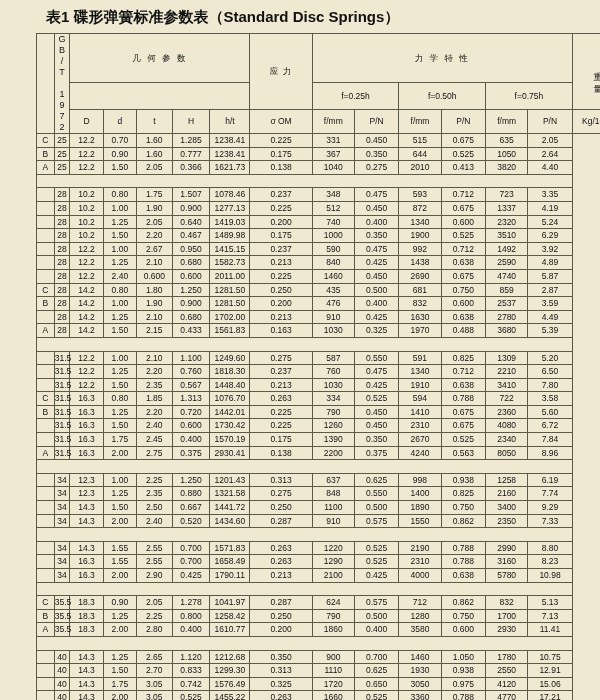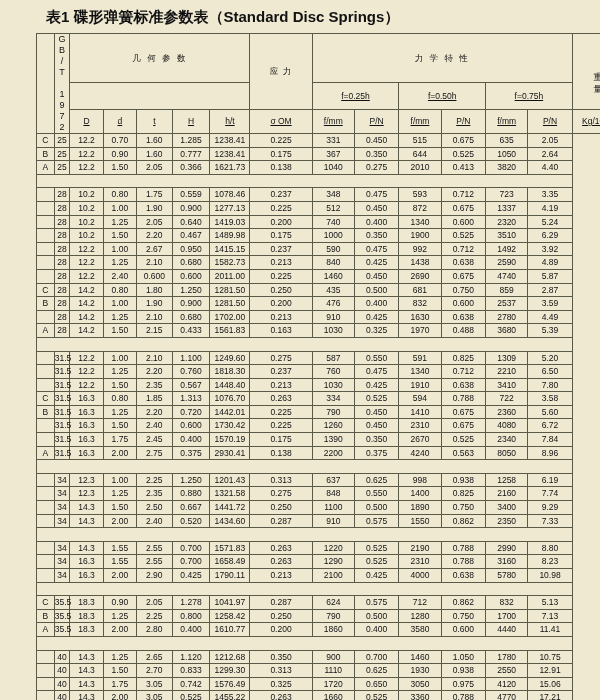--- a/index.html
+++ b/index.html
@@ -26,21 +26,21 @@
   table.main td, table.main th{
     border:1px solid #5a5a48;
     font-size:8.5px;
     padding:0;
     text-align:center;
     height:12.6px;
     line-height:12.6px;
     font-weight:normal;
     color:#111;
   }
-  .hdr{ font-weight:bold;text-decoration:underline; }
+  .hdr{ font-weight:bold; }
   .hdr-big{ font-size:12px; font-weight:bold; letter-spacing:2px;}
   .hdr-mid{ font-size:11px; font-weight:bold; letter-spacing:1px;}
   .vert{
     writing-mode:vertical-rl;
     text-orientation:upright;
     font-size:9px;
     letter-spacing:1px;
     white-space:nowrap;
     line-height:14px;
   }
@@ -170,21 +170,21 @@
         </tr>
         <tr class="spacer">
           <td colspan="14"></td>
         </tr>
         <tr>
           <td class="grp"></td>
           <td>28</td>
           <td>10.2</td>
           <td>0.80</td>
           <td>1.75</td>
-          <td>0.559</td>
+          <td>1.507</td>
           <td>1078.46</td>
           <td>0.237</td>
           <td>348</td>
           <td>0.475</td>
           <td>593</td>
           <td>0.712</td>
           <td>723</td>
           <td>3.35</td>
         </tr>
         <tr>
@@ -637,21 +637,21 @@
           <td>18.3</td>
           <td>2.00</td>
           <td>2.80</td>
           <td>0.400</td>
           <td>1610.77</td>
           <td>0.200</td>
           <td>1860</td>
           <td>0.400</td>
           <td>3580</td>
           <td>0.600</td>
-          <td>4440</td>
+          <td>2930</td>
           <td>11.41</td>
         </tr>
         <tr class="spacer">
           <td colspan="14"></td>
         </tr>
         <tr>
           <td class="grp"></td>
           <td>40</td>
           <td>14.3</td>
           <td>1.25</td>

